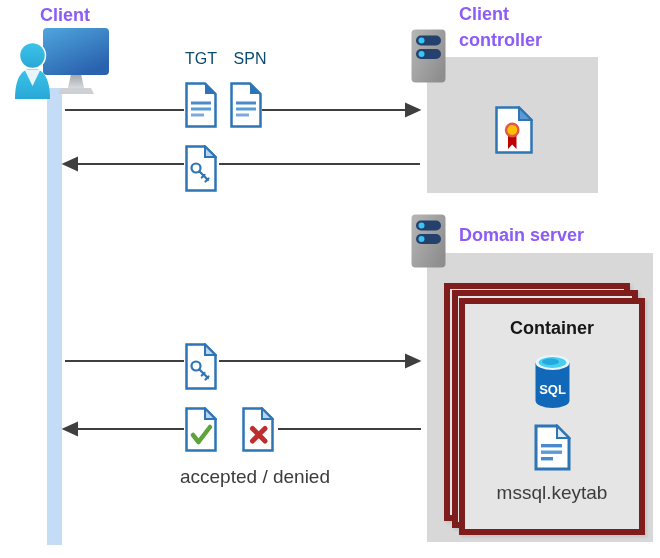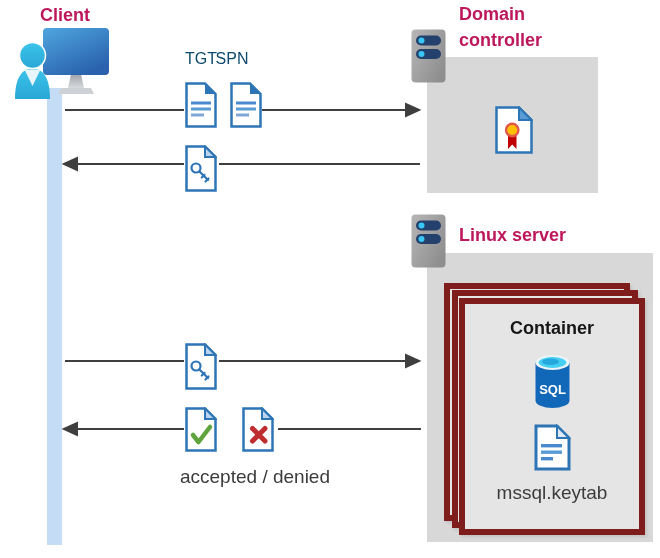--- a/index.html
+++ b/index.html
@@ -1,21 +1,21 @@
 <!DOCTYPE html>
 <html><head>
 <meta charset="utf-8">
 <style>
   html,body{margin:0;padding:0;background:#fff;}
   #page{
     position:relative;width:660px;height:558px;background:#ffffff;overflow:hidden;
     font-family:"Liberation Sans",sans-serif;
   }
   .abs{position:absolute;}
-  .bold-label{font-weight:700;color:#be185d;font-size:18px;line-height:26px;}
+  .bold-label{font-weight:700;color:#8b5cf6;font-size:18px;line-height:26px;}
   .small-label{font-size:16px;color:#0c4a6e;}
   .caption{font-size:19px;color:#3c3c3c;}
   .center{text-align:center;}
   
   #timeline{left:47px;top:88px;width:15px;height:457px;background:#C5DCF6;}
   
   .zone{background:#D8D8D8;}
   #dc-box{left:427px;top:57px;width:171px;height:136px;}
   #lx-box{left:427px;top:253px;width:226px;height:289px;}
   
@@ -91,21 +91,21 @@
       <rect x="28" y="4" width="66" height="47" rx="4" fill="url(#mon-g)"></rect>
     </g>
     <g>
       <path d="M0,75 C0,52 8,44.5 17.5,44.5 C27,44.5 35,52 35,75 Z" fill="url(#person-g)"></path>
       <path d="M9.5,45.5 L17.5,62 L25.5,45.5 Z" fill="#E8F5FB"></path>
       <circle cx="17.5" cy="31.5" r="13" fill="url(#person-g)" stroke="#ffffff" stroke-width="1.5"></circle>
     </g>
   </svg>
 
   <div class="abs small-label center" style="left:183px;top:50px;width:36px;">TGT</div>
-  <div class="abs small-label center" style="left:214px;top:50px;width:36px;">SPN</div>
+  <div class="abs small-label center" style="left:232px;top:50px;width:36px;">SPN</div>
 
   <svg class="abs" style="left:185px;top:82px;" width="32" height="46" viewBox="0 0 32 46">
     <path d="M1.5,1.5 H20 L30.5,12 V44.5 H1.5 Z" fill="#fff" stroke="#2E75B6" stroke-width="2.5"></path>
     <path d="M20,1 V12 H31 Z" fill="#2E75B6"></path>
     <rect x="6" y="19.5" width="20" height="3" fill="#4A89CE"></rect>
     <rect x="6" y="25.5" width="20" height="3" fill="#5B9BD5"></rect>
     <rect x="6" y="31.5" width="13" height="3" fill="#7FA8D9"></rect>
   </svg>
 
   <svg class="abs" style="left:230px;top:82px;" width="32" height="46" viewBox="0 0 32 46">
@@ -159,21 +159,21 @@
           <stop offset="1" stop-color="#8E8E8E"></stop>
       </linearGradient>
     </defs>
     <rect x="0.5" y="0.5" width="34" height="53" rx="4" fill="url(#srv-g1)"></rect>
     <rect x="5" y="6.5" width="25" height="10" rx="5" fill="#24416E"></rect>
     <circle cx="10.5" cy="11.5" r="3" fill="#38C6F4"></circle>
     <rect x="5" y="20" width="25" height="10" rx="5" fill="#24416E"></rect>
     <circle cx="10.5" cy="25" r="3" fill="#38C6F4"></circle>
   </svg>
 
-  <div class="abs bold-label" style="left:459px;top:1px;width:125px;">Domain controller</div>
+  <div class="abs bold-label" style="left:459px;top:1px;width:125px;">Client controller</div>
 
   <svg class="abs" style="left:495px;top:106px;" width="38" height="48" viewBox="0 0 38 48">
     <path d="M1.5,1.5 H24 L36.5,14 V46.5 H1.5 Z" fill="#fff" stroke="#2E75B6" stroke-width="2.5"></path>
     <path d="M24,1.5 V14 H36.5 Z" fill="#5B9BD5" stroke="#2E75B6" stroke-width="2"></path>
     <path d="M13,29 h8.5 v14 l-4.25,-4.5 l-4.25,4.5 z" fill="#C00000"></path>
     <circle cx="17.2" cy="24" r="6.2" fill="#FFC000" stroke="#E2574C" stroke-width="2.4"></circle>
   </svg>
 
   <svg class="abs" style="left:411px;top:214px;" width="35" height="54" viewBox="0 0 35 54">
     <defs>
@@ -182,21 +182,21 @@
           <stop offset="1" stop-color="#8E8E8E"></stop>
       </linearGradient>
     </defs>
     <rect x="0.5" y="0.5" width="34" height="53" rx="4" fill="url(#srv-g2)"></rect>
     <rect x="5" y="6.5" width="25" height="10" rx="5" fill="#24416E"></rect>
     <circle cx="10.5" cy="11.5" r="3" fill="#38C6F4"></circle>
     <rect x="5" y="20" width="25" height="10" rx="5" fill="#24416E"></rect>
     <circle cx="10.5" cy="25" r="3" fill="#38C6F4"></circle>
   </svg>
 
-  <div class="abs bold-label" style="left:459px;top:222px;width:160px;">Linux server</div>
+  <div class="abs bold-label" style="left:459px;top:222px;width:160px;">Domain server</div>
 
   <div class="abs card" id="card-front">
     <div class="title">Container</div>
 
     <svg class="sql-icon" width="37" height="55" viewBox="0 0 37 55">
       <path d="M1.5,8.5 v38 a17,7.5 0 0 0 34,0 v-38 z" fill="#1268B8"></path>
       <ellipse cx="18.5" cy="8.5" rx="17" ry="7.5" fill="#EAF4FA"></ellipse>
       <ellipse cx="18.5" cy="8.5" rx="13.8" ry="5.4" fill="#45CFF2"></ellipse>
       <ellipse cx="16.5" cy="7.8" rx="8.5" ry="3.2" fill="#1A9BD5" opacity="0.75"></ellipse>
       <text x="18.5" y="40" font-family="Liberation Sans, sans-serif" font-size="13" font-weight="bold" fill="#ffffff" text-anchor="middle">SQL</text>

